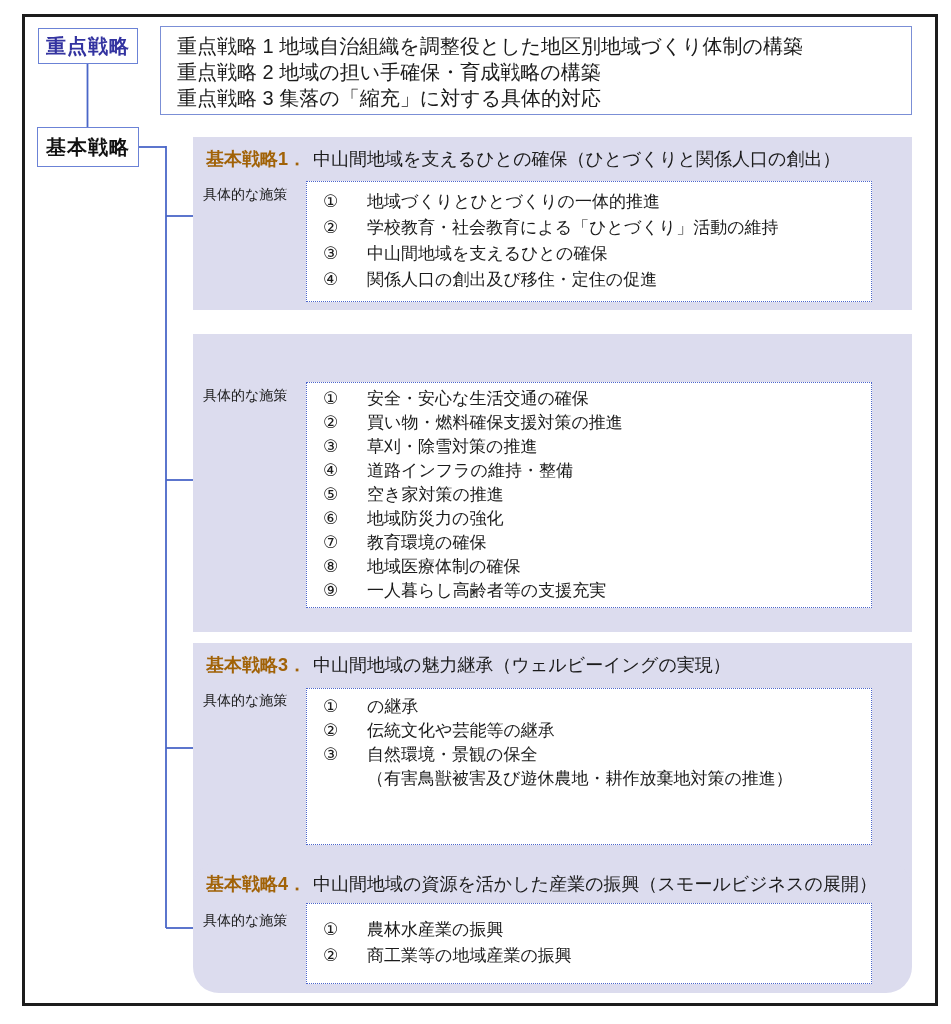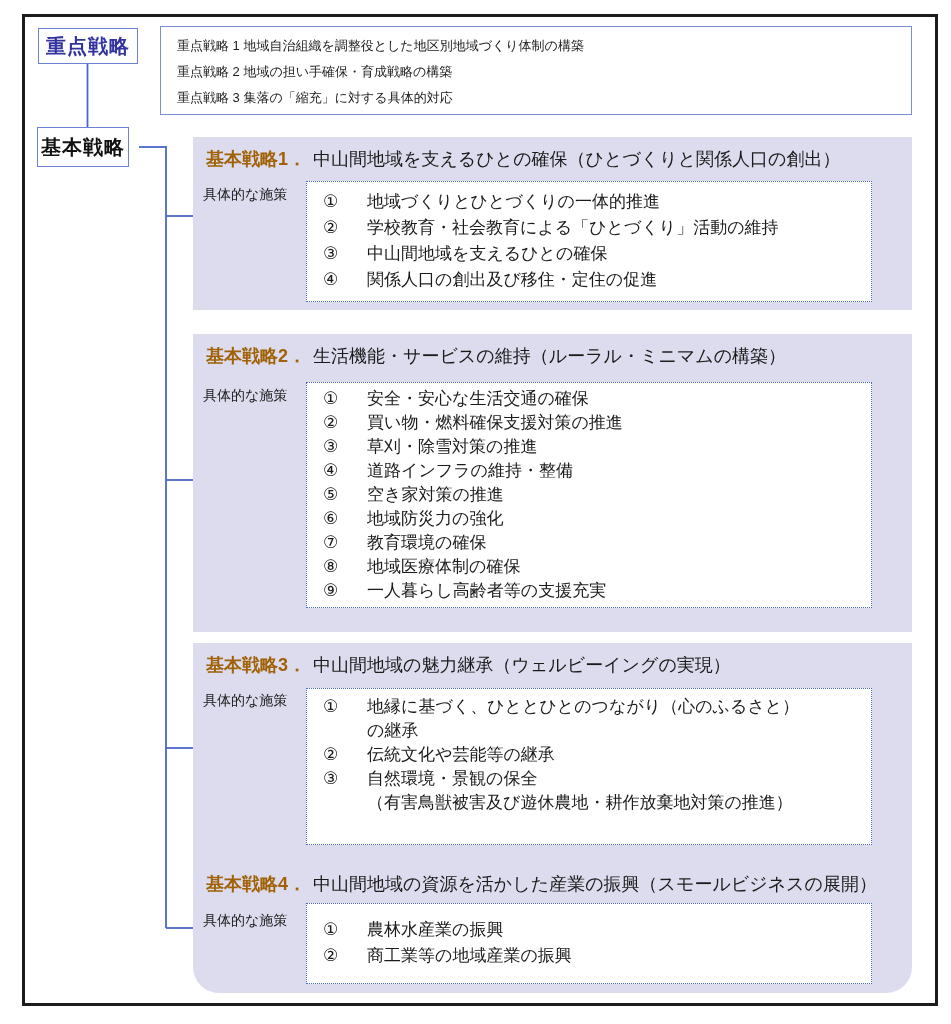--- a/index.html
+++ b/index.html
@@ -41,32 +41,32 @@
     font-size: 20px;
     letter-spacing: 1px;
   }
   .priority-label {
     left: 38px; top: 28px;
     width: 100px; height: 36px;
     color: #3333a0;
   }
   .basic-label {
     left: 37px; top: 127px;
-    width: 92px; height: 40px;
+    width: 102px; height: 40px;
     color: #111111;
   }
   .top-box {
     position: absolute;
     left: 160px; top: 26px;
     width: 752px; height: 89px;
     border: 1px solid #7b8fd6;
     box-sizing: border-box;
     background: #ffffff;
     padding: 6px 10px 0 16px;
-    font-size: 13px;
+    font-size: 20px;
     line-height: 26px;
   }
   .section {
     position: absolute;
     left: 193px;
     width: 719px;
     background: #dcdcee;
     box-sizing: border-box;
   }
   .sec-1 { top: 137px; height: 173px; }
@@ -178,23 +178,20 @@
         <div class="item">
           <span class="num">④</span>
           <div class="txt">
             <div>関係人口の創出及び移住・定住の促進</div>
           </div>
         </div>
       </div>
   </section>
 
   <section class="section sec-2">
-    <div class="sec-title">
-      <span class="sec-no">基本戦略2．</span><span class="sec-heading">生活機能・サービスの維持（ルーラル・ミニマムの構築）</span>
-    </div>
     <div class="measures-label">具体的な施策</div>
     <div class="items-box">
         <div class="item">
           <span class="num">①</span>
           <div class="txt">
             <div>安全・安心な生活交通の確保</div>
           </div>
         </div>
         <div class="item">
           <span class="num">②</span>
@@ -249,21 +246,20 @@
 
   <section class="section sec-3">
     <div class="sec-title">
       <span class="sec-no">基本戦略3．</span><span class="sec-heading">中山間地域の魅力継承（ウェルビーイングの実現）</span>
     </div>
     <div class="measures-label">具体的な施策</div>
     <div class="items-box">
         <div class="item">
           <span class="num">①</span>
           <div class="txt">
-            <div>地縁に基づく、ひととひとのつながり（心のふるさと）</div>
             <div>の継承</div>
           </div>
         </div>
         <div class="item">
           <span class="num">②</span>
           <div class="txt">
             <div>伝統文化や芸能等の継承</div>
           </div>
         </div>
         <div class="item">

